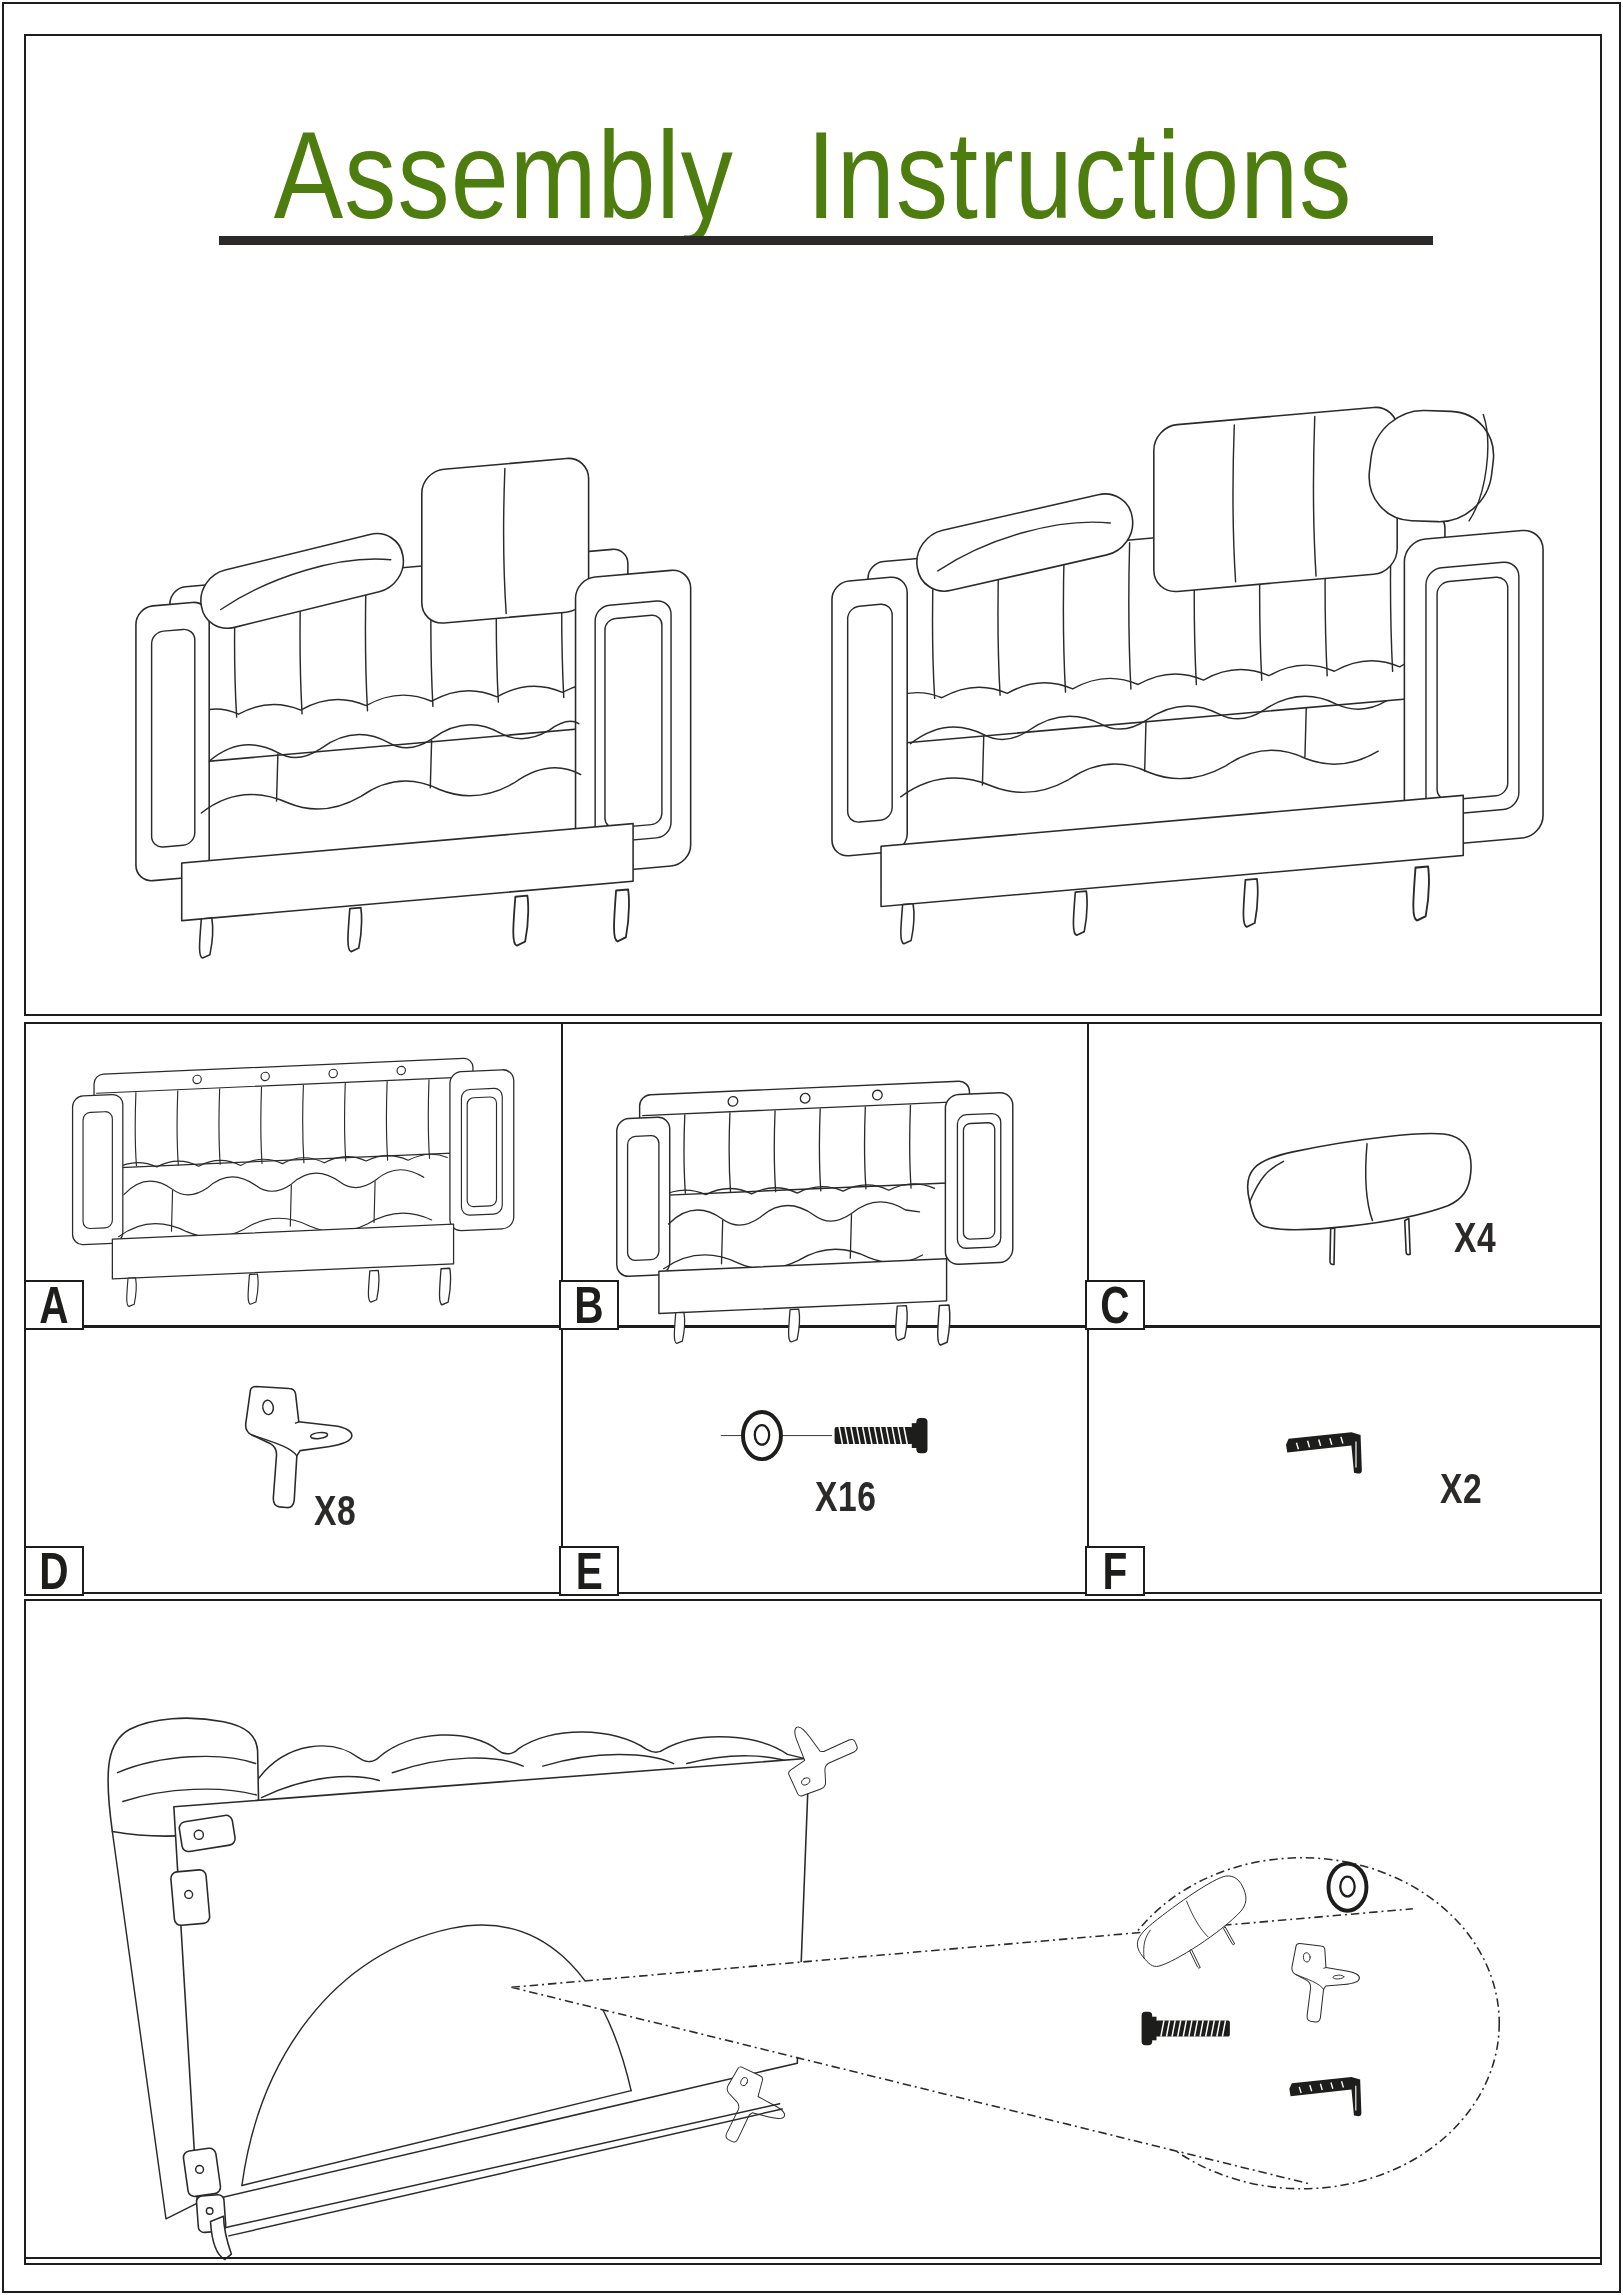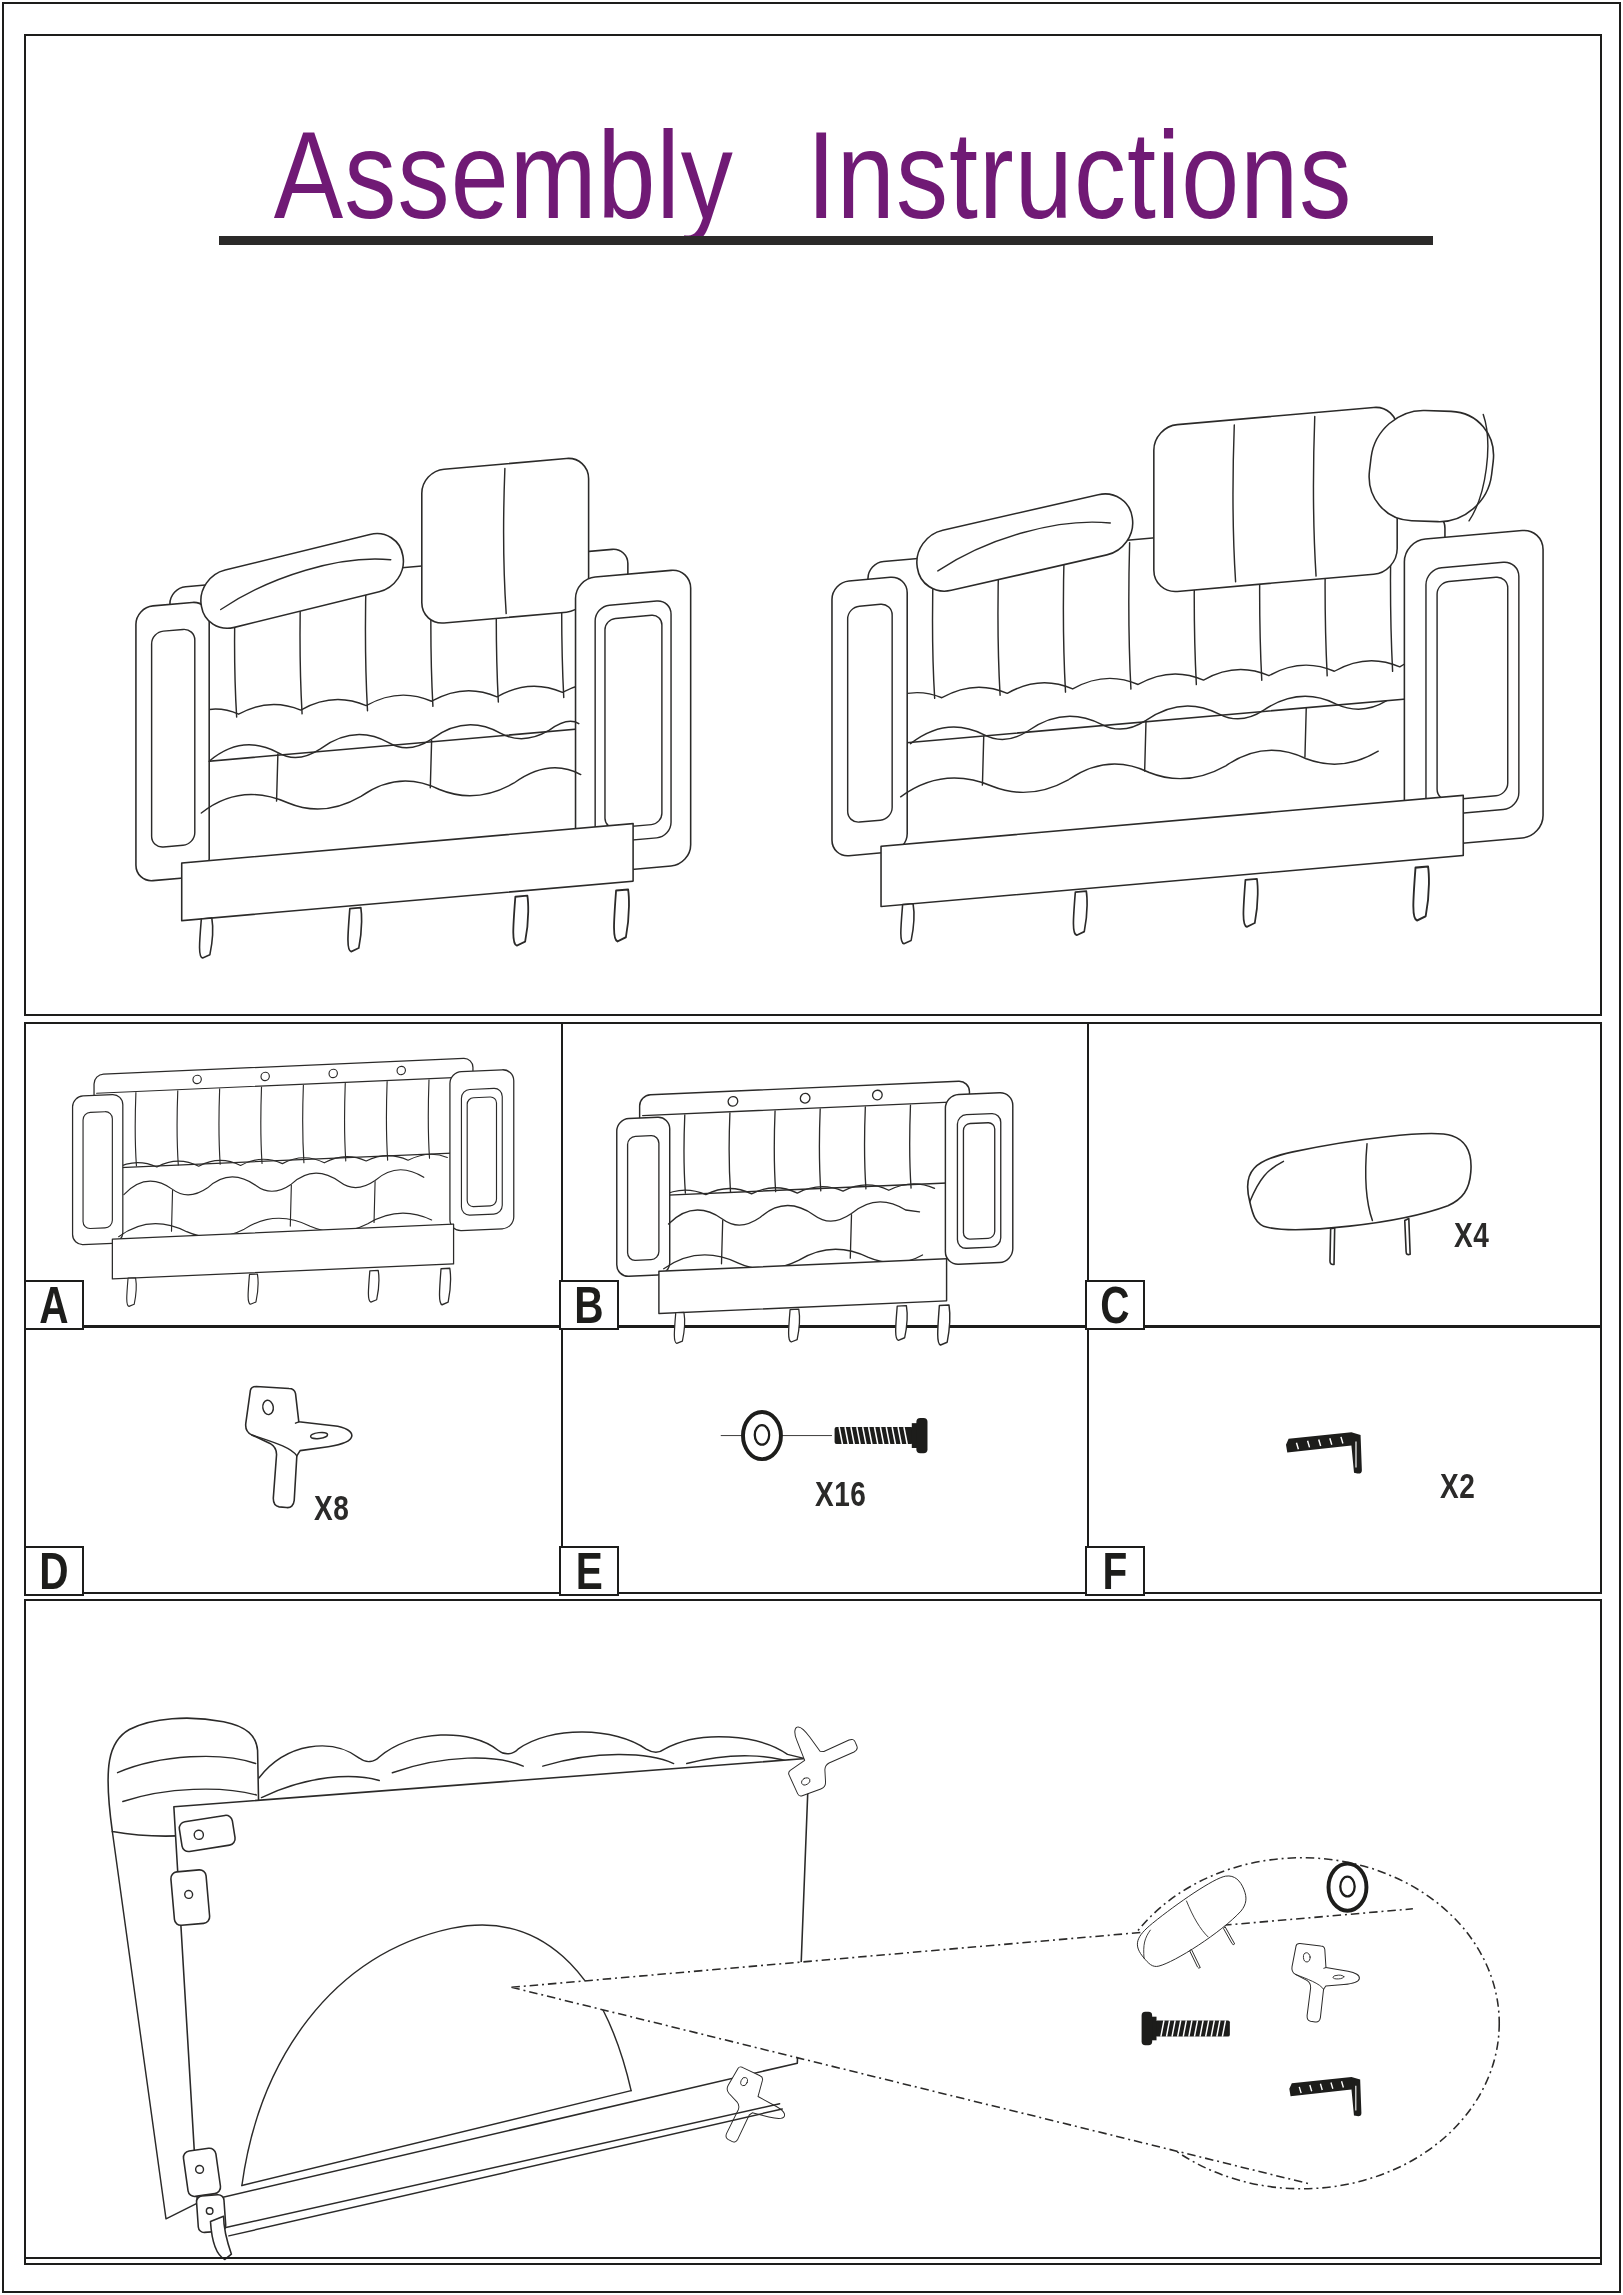--- a/index.html
+++ b/index.html
@@ -13,29 +13,29 @@
   }
   .page-border{position:absolute;inset:2px;border:2.6px solid #1d1d1b;}
   .box{position:absolute;border:2.6px solid #1d1d1b;background:#fff;}
   .top-box{left:24px;top:34px;width:1574px;height:978px;}
   .grid-box{left:24px;top:1022px;width:1574px;height:568px;}
   .bottom-box{left:24px;top:1599px;width:1574px;height:662px;}
   .bottom-box .inner-rule{position:absolute;left:0;right:0;bottom:3.9px;height:2px;background:#1d1d1b;}
   .vline{position:absolute;top:0;bottom:0;width:2px;background:#1d1d1b;}
   .hline{position:absolute;left:0;right:0;height:2.6px;background:#1d1d1b;}
   .title-wrap{position:absolute;left:0;width:100%;top:77px;text-align:center;
-    font-size:124px;line-height:1;font-weight:400;color:#701a75;white-space:nowrap;}
+    font-size:124px;line-height:1;font-weight:400;color:#4d7c0f;white-space:nowrap;}
   .title-wrap .cond{display:inline-block;transform:scaleX(0.84);transform-origin:50% 50%;
     word-spacing:51px;letter-spacing:1.3px;}
   .title-underline{position:absolute;left:193px;top:200px;width:1214px;height:8.5px;background:#2b2a29;}
   .plabel{position:absolute;width:56px;height:46px;border:2px solid #1d1d1b;background:#fff;
     display:flex;align-items:center;justify-content:center;
     font-size:52px;font-weight:700;line-height:1;color:#1d1d1b;}
   .plabel .cond{display:inline-block;transform:scaleX(0.78);transform-origin:50% 55%;}
-  .qty{position:absolute;font-size:35px;line-height:1;font-weight:700;color:#2b2a29;white-space:nowrap;}
+  .qty{position:absolute;font-size:42px;line-height:1;font-weight:700;color:#2b2a29;white-space:nowrap;}
   .qty .cond{display:inline-block;transform:scaleX(0.8);transform-origin:0 50%;letter-spacing:0.7px;}
   svg{position:absolute;overflow:visible;}
   .ln{fill:#fff;stroke:#2b2a29;stroke-width:2.4;stroke-linejoin:round;stroke-linecap:round;}
   .ln-n{fill:none;stroke:#2b2a29;stroke-width:2.2;stroke-linejoin:round;stroke-linecap:round;}
   .thin{fill:none;stroke:#2b2a29;stroke-width:1.4;}
   .blk{fill:#1d1d1b;stroke:none;}
   .wht{stroke:#fff;fill:none;stroke-width:2.4;}
   .dash{fill:none;stroke:#2b2a29;stroke-width:2.4;stroke-dasharray:13 6 3 6;}
 </style>
 </head>

